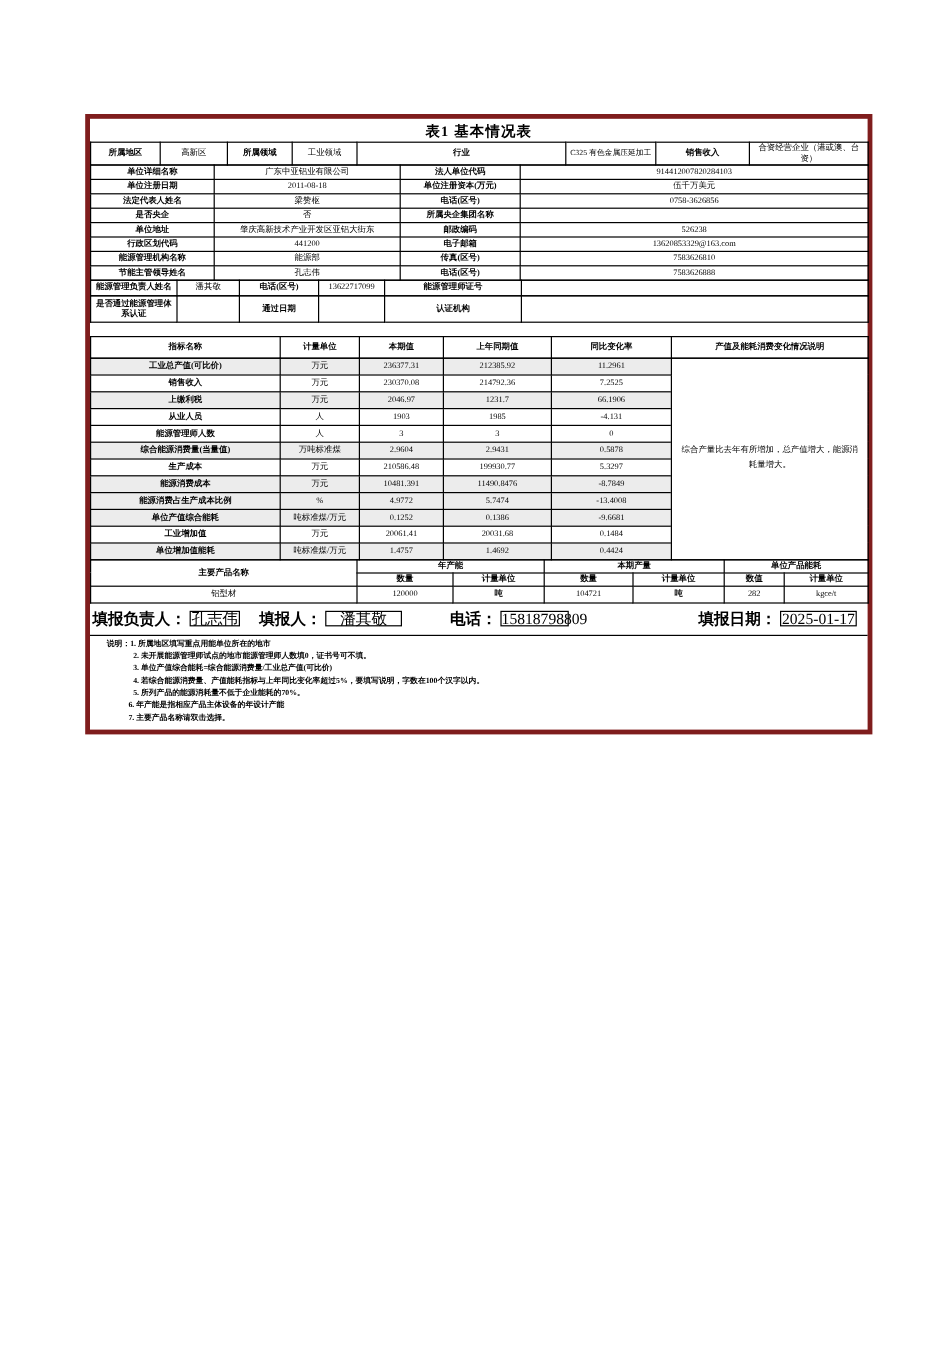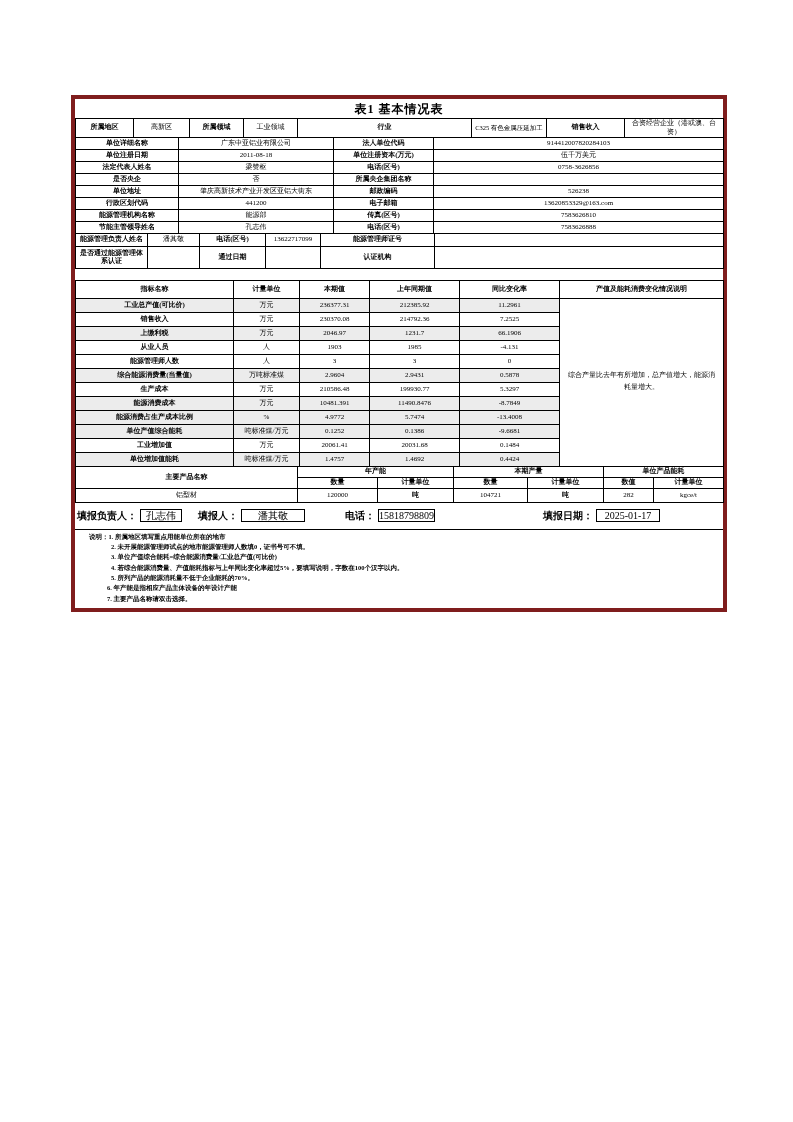--- a/index.html
+++ b/index.html
@@ -34,21 +34,21 @@
   .t-cert td{height:21px;}
   .t-cert .wrap2{white-space:normal;line-height:1.2;}
   .spacer{height:12px;}
   .t-ind-h td{height:17px;margin-left:36px;}
   .t-ind td{height:13px;}
   .t-ind td.shade{background:#ececec;}
   .note-cell{white-space:normal;line-height:1.7;padding:2px 8px;font-size:7px;}
   .t-prod td.h{height:10px;}
   .t-prod td.d{height:13px;}
   .footer-row{
-    display:flex;align-items:center;height:26px;font-size:10px;font-weight:bold;
+    display:flex;align-items:center;height:26px;font-size:13px;font-weight:bold;
   }
   .fbox{
     display:inline-block;border:1px solid #000;height:11px;line-height:11px;
     text-align:center;font-weight:normal;margin-left:3px;background:#fff;
   }
   .notes{
     border-top:1px solid #000;font-size:6.5px;line-height:1.6;
     padding:2px 6px 4px 14px;font-weight:bold;
   }
   .notes .n-first{display:flex;}

